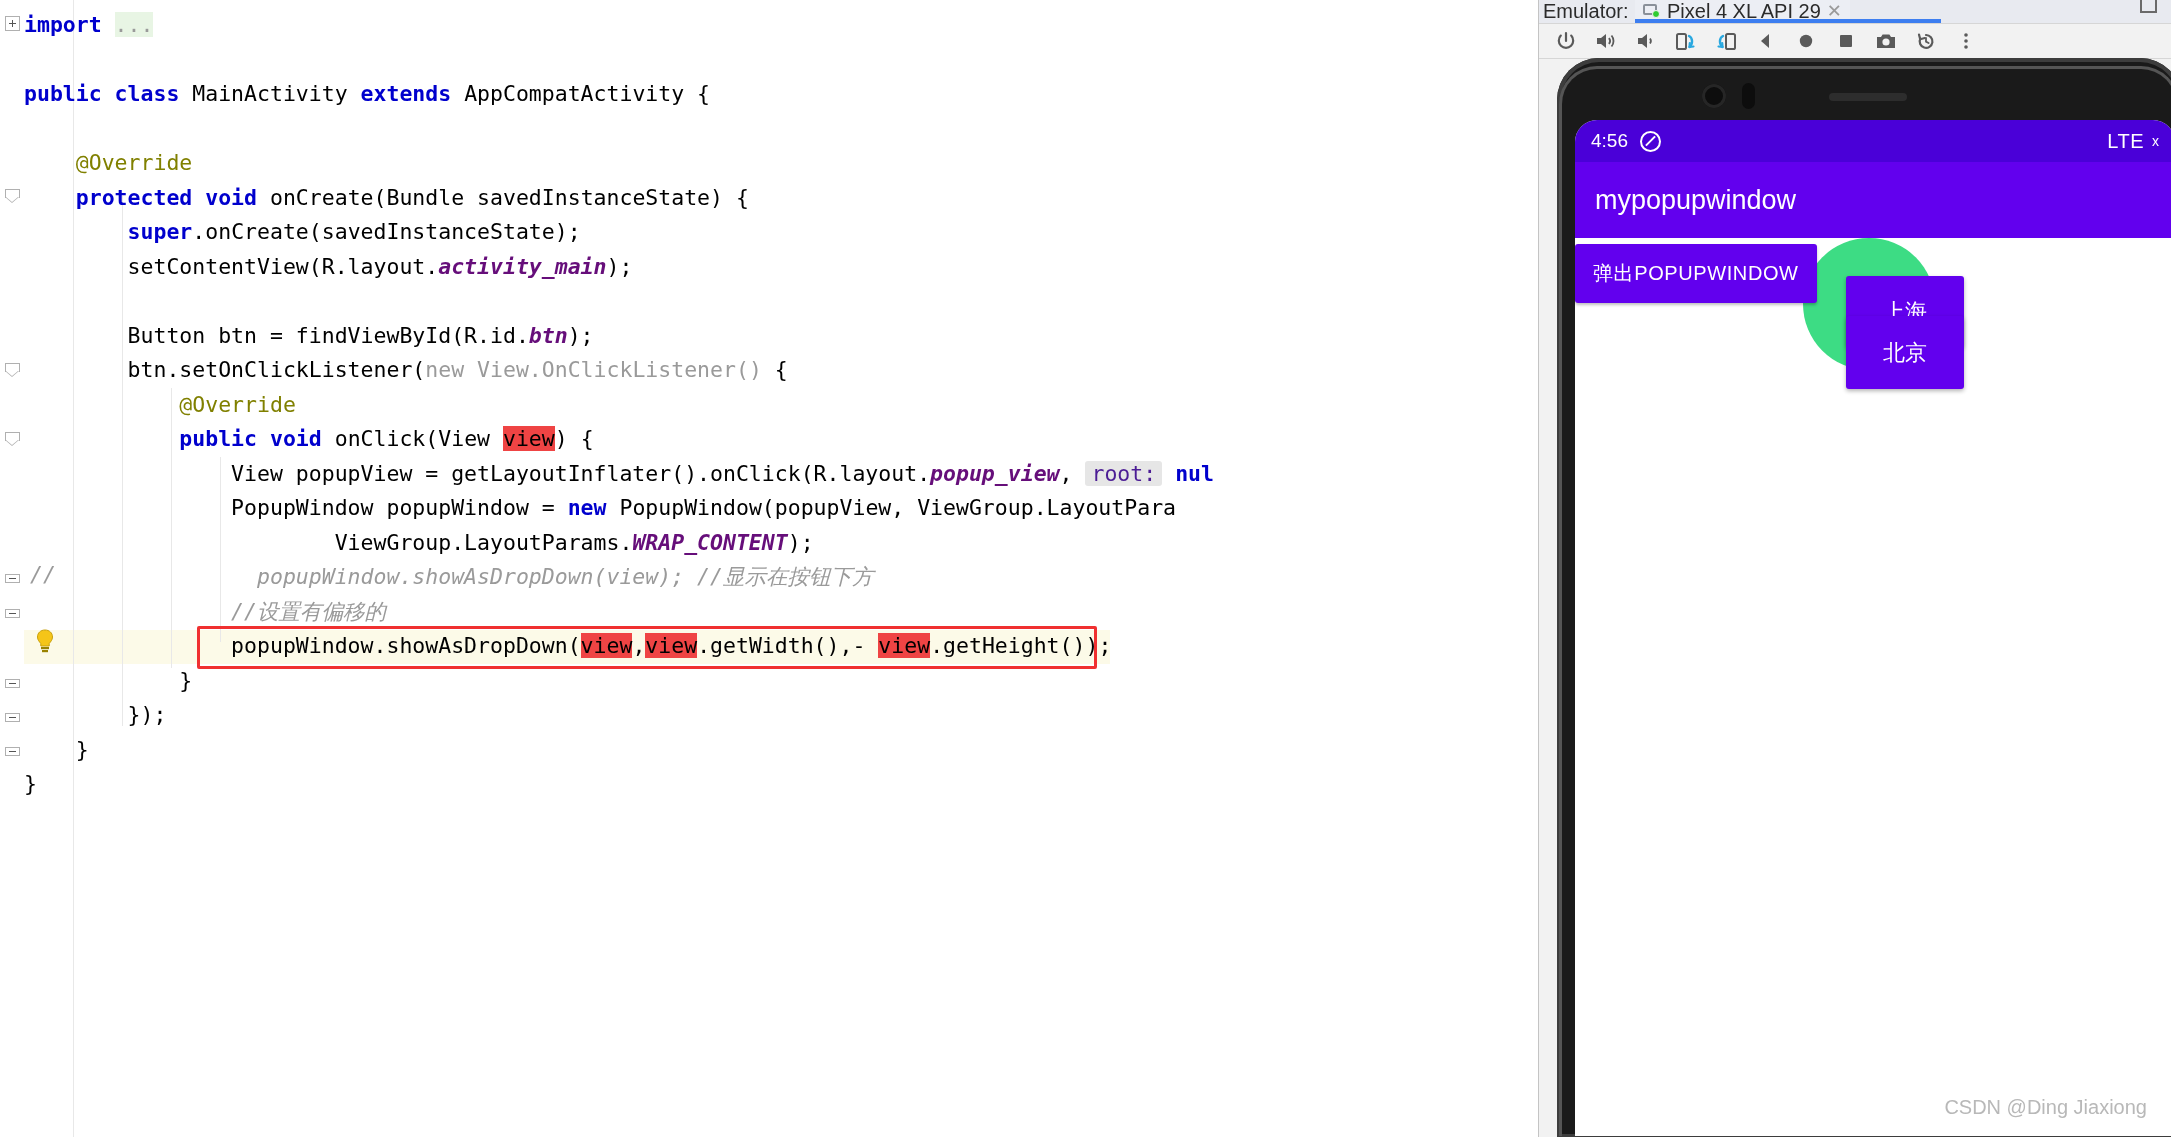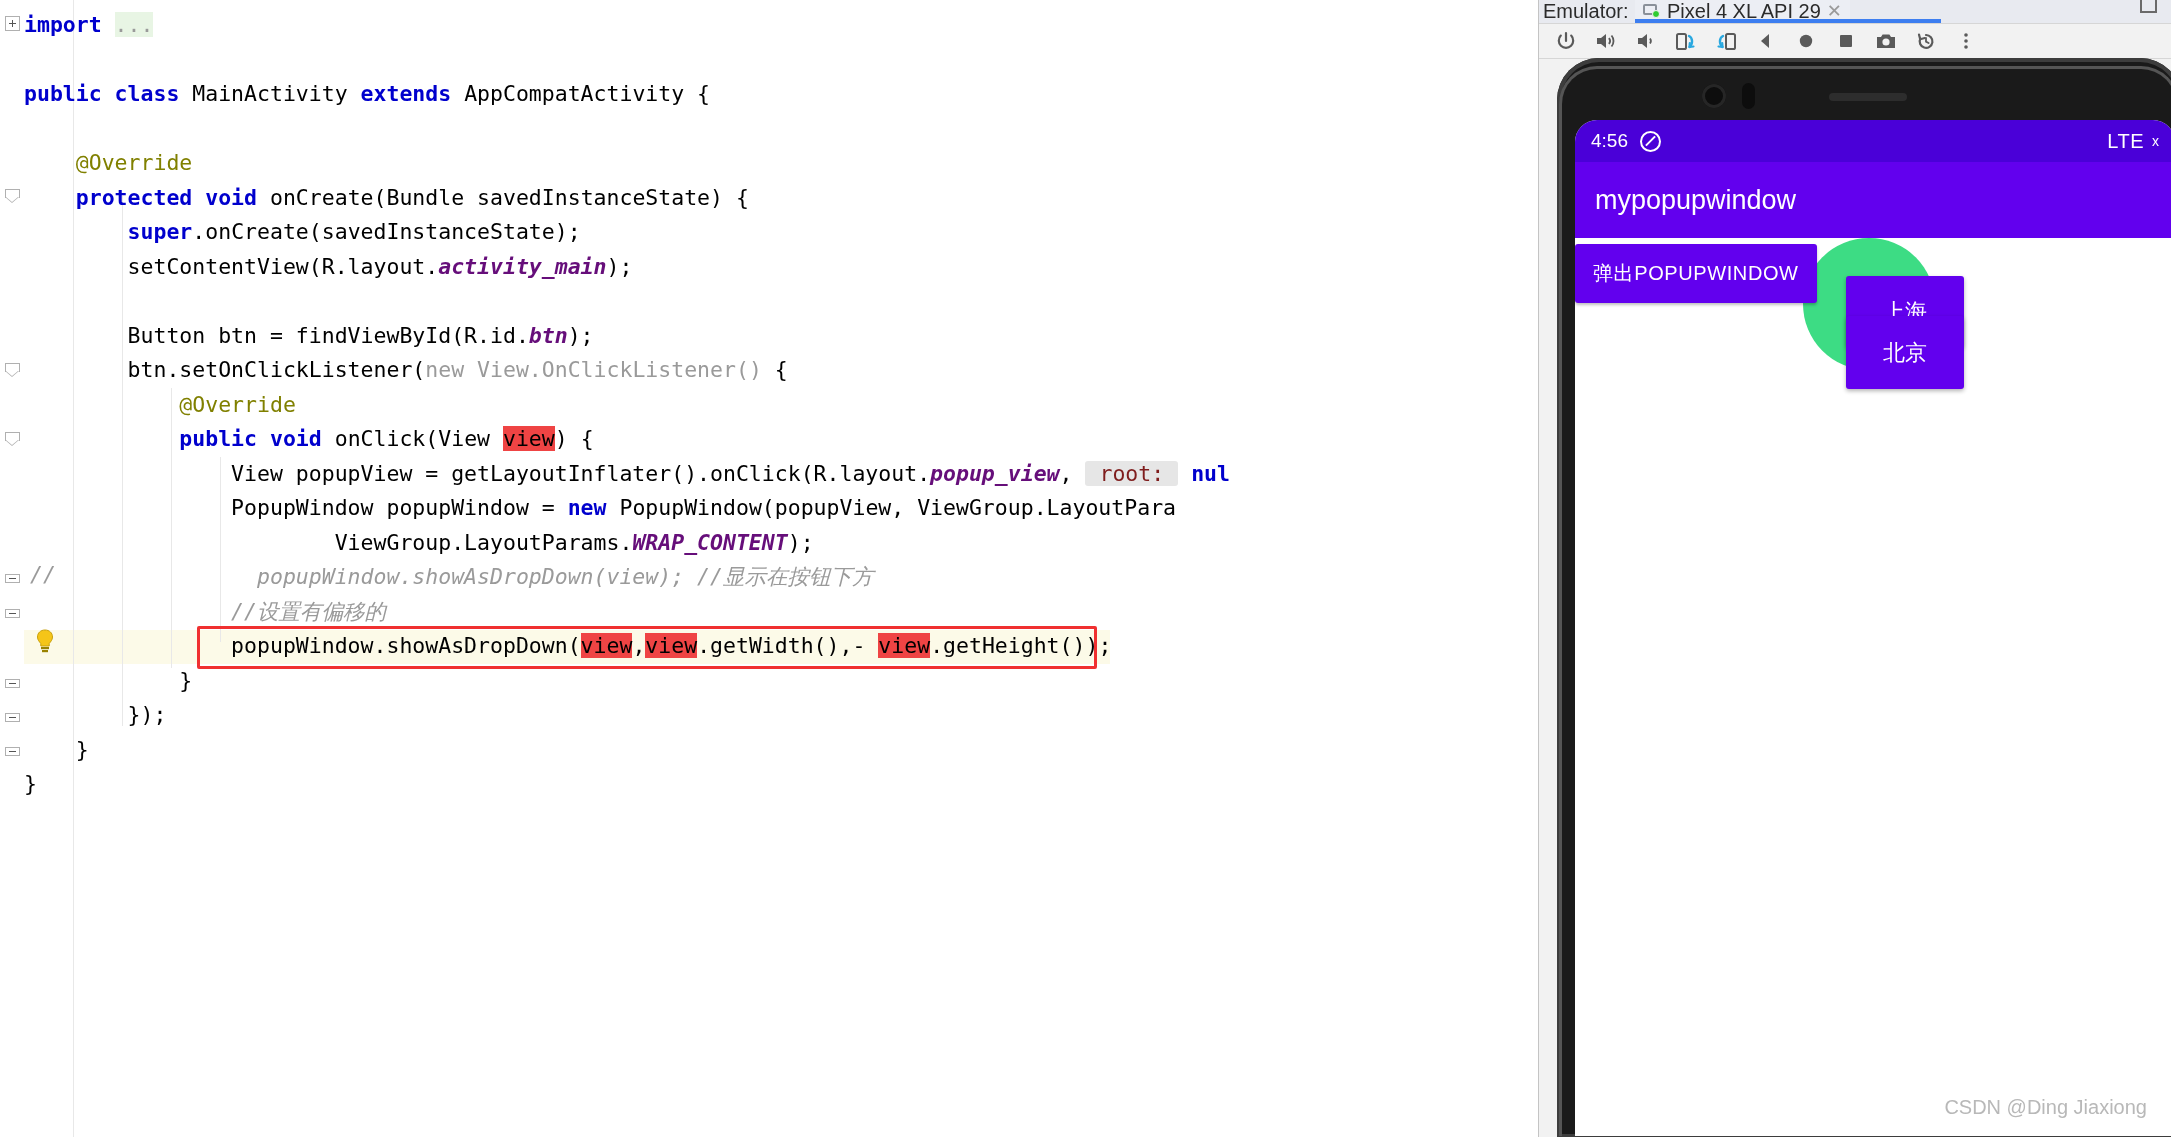--- a/index.html
+++ b/index.html
@@ -76,21 +76,21 @@
     color: #000000;
     letter-spacing: 0px;
   }
   .kw  { color: #0000cd; font-weight: bold; }
   .anno{ color: #808000; }
   .fld { color: #660e7a; font-style: italic; font-weight: bold; }
   .gry { color: #9a9a9a; }
   .cmt { color: #9a9a9a; font-style: italic; }
   .hl  { background: #ef4444; }
   .imp { background: #e8f5e4; }
-  .hint{ background:#e6e6e6; color:#7f1d1d; border-radius:3px; padding:0 14px;margin-top:8px; }
+  .hint{ background:#e6e6e6; color:#4c1d95; border-radius:3px; padding:0 6px;margin-top:8px; }
   .blk { color:#000; }
 
   
   .caret-row {
     position: absolute; left: 0; height: 34px;
     background: #fcfae8;
   }
   .red-box {
     position: absolute; border: 3px solid #f03030; border-radius: 2px;
     background: transparent; pointer-events: none;

